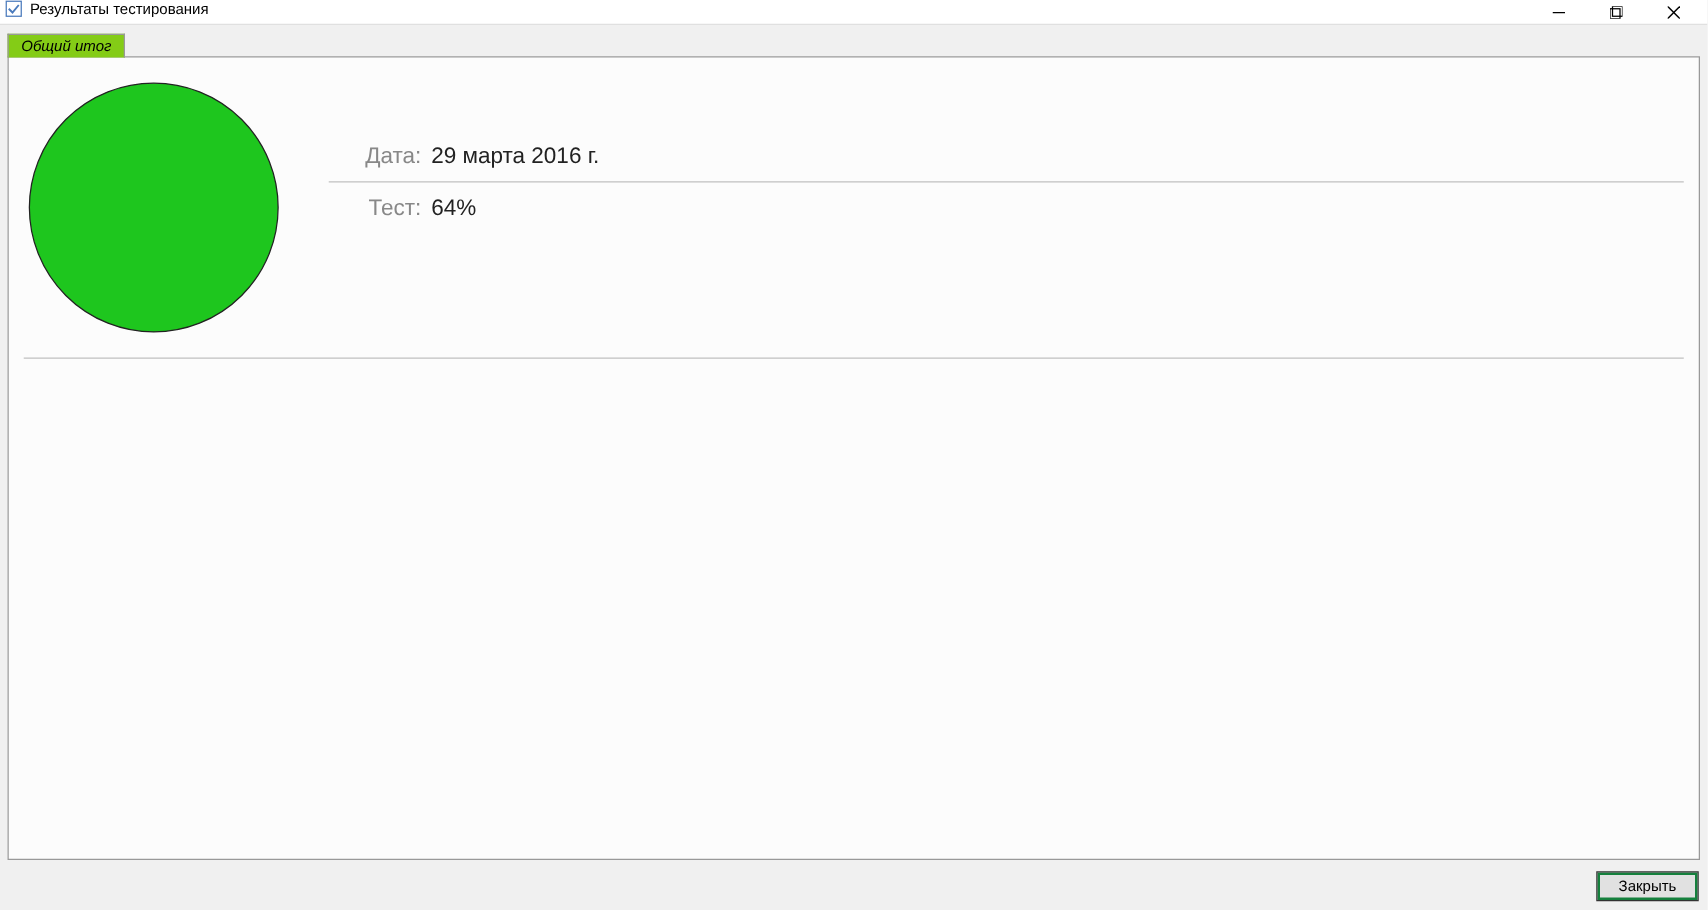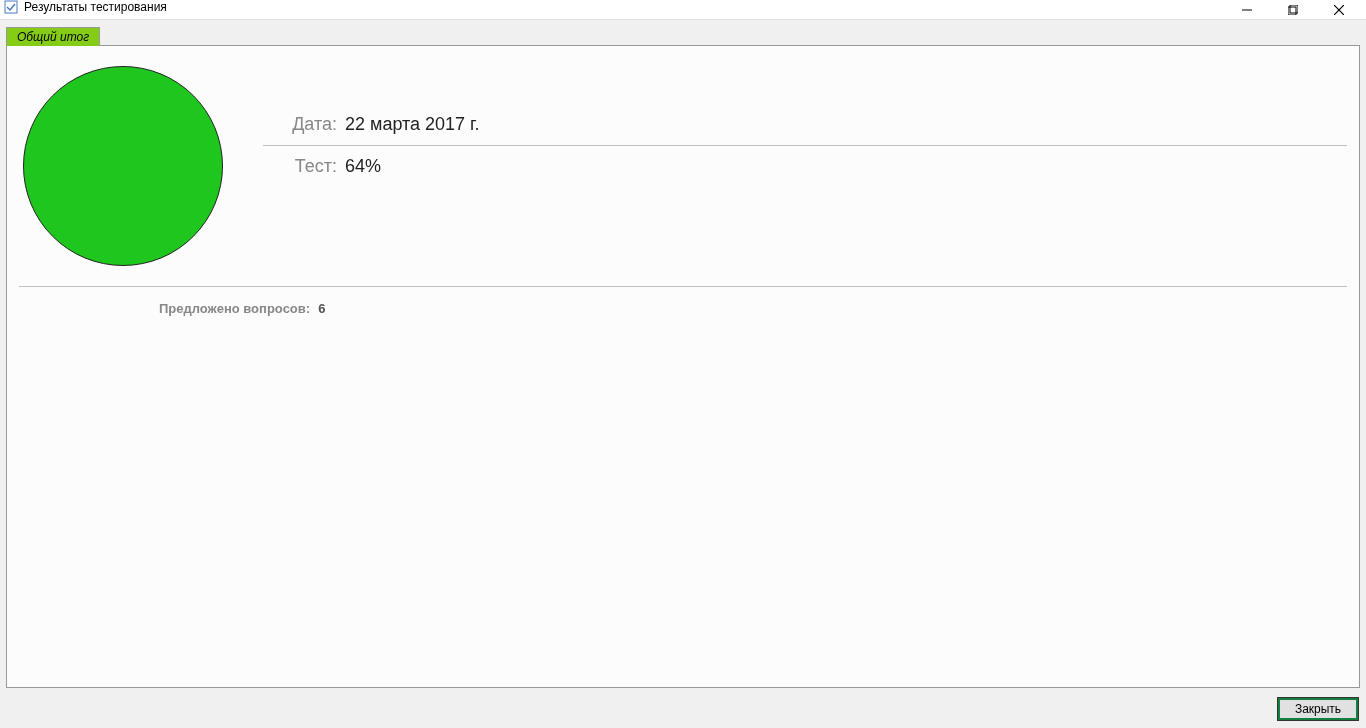--- a/index.html
+++ b/index.html
@@ -243,36 +243,32 @@
     <div class="tab-panel">
 
       <div class="summary-block">
         <div class="pie-wrap">
           <div class="pie-chart"></div>
         </div>
 
         <div class="details">
           <div class="detail-row">
             <span class="detail-label">Дата:</span>
-            <span class="detail-value">22 марта 2017 г.</span>
+            <span class="detail-value">29 марта 2016 г.</span>
           </div>
           <hr class="hr">
           <div class="detail-row">
             <span class="detail-label">Тест:</span>
             <span class="detail-value">64%</span>
           </div>
         </div>
       </div>
 
       <hr class="hr-full">
 
-      <div class="questions-row">
-        <span class="questions-label">Предложено вопросов:</span>
-        <span class="questions-value">6</span>
-      </div>
 
     </div>
 
   </div>
 
   <div class="footer">
     <button class="close-button">Закрыть</button>
   </div>
 
 </div>

